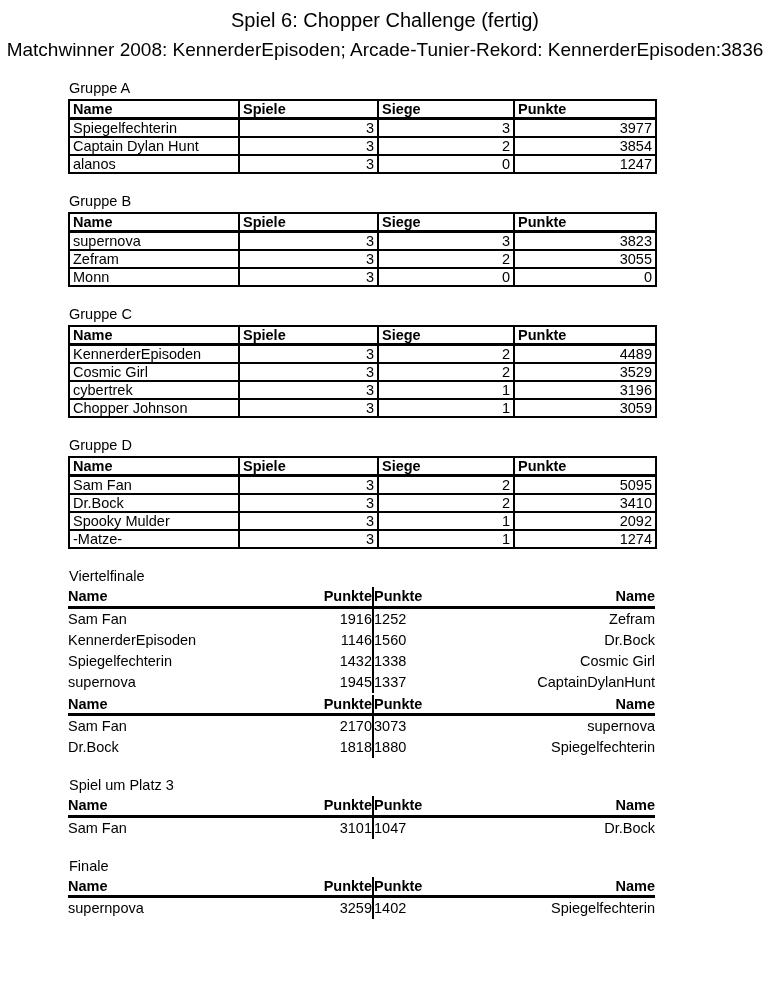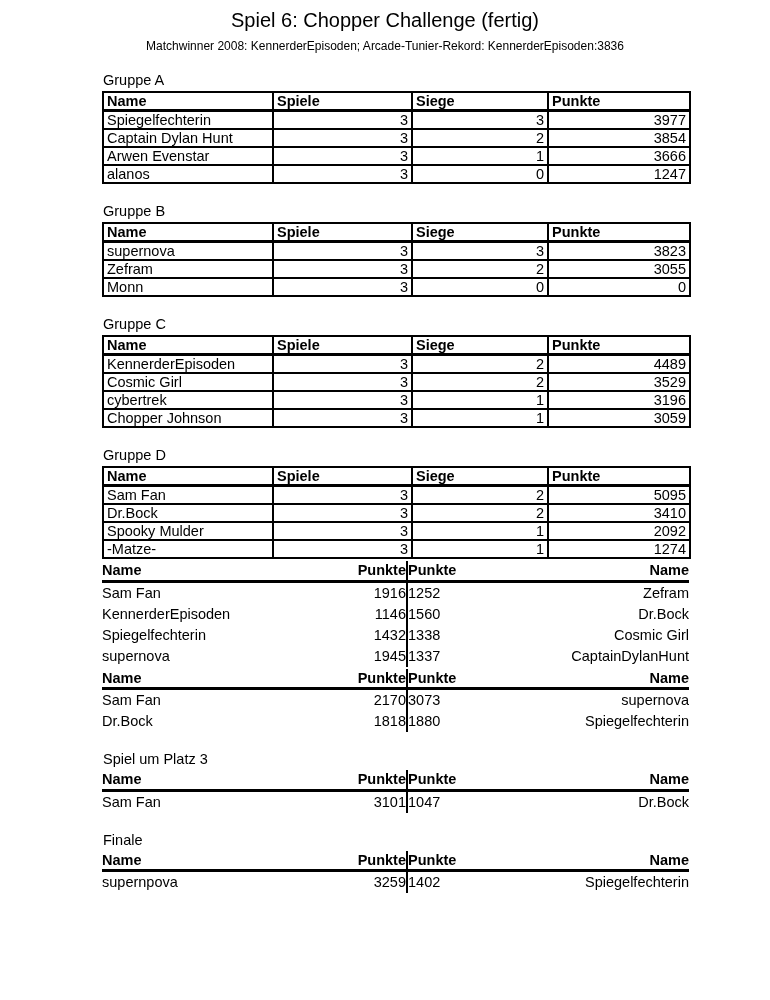--- a/index.html
+++ b/index.html
@@ -6,22 +6,22 @@
   html, body {
     margin: 0; padding: 0;
     width: 770px; height: 1000px;
     background: #ffffff;
     color: #000000;
     font-family: "Liberation Sans", sans-serif;
     overflow: hidden;
   }
   .header { text-align: center; padding-top: 9px; }
   .title { font-size: 20px; font-weight: normal; letter-spacing: 0px; }
-  .subtitle { font-size: 12px; margin-top: 7px; }
-  .content { margin-left: 102px; width: 587px; }
+  .subtitle { font-size: 19px; margin-top: 7px; }
+  .content { margin-left: 68px; width: 587px; }
 
   .section-title {
     font-size: 14.5px;
     margin: 19px 0 3px 1px;
   }
 
   
   table.group-table {
     border-collapse: collapse;
     table-layout: fixed;
@@ -100,26 +100,20 @@
               <td class="num">3</td>
               <td class="num">3977</td>
             </tr>
             <tr>
               <td class="name">Captain Dylan Hunt</td>
               <td class="num">3</td>
               <td class="num">2</td>
               <td class="num">3854</td>
             </tr>
             <tr>
-              <td class="name">Arwen Evenstar</td>
-              <td class="num">3</td>
-              <td class="num">1</td>
-              <td class="num">3666</td>
-            </tr>
-            <tr>
               <td class="name">alanos</td>
               <td class="num">3</td>
               <td class="num">0</td>
               <td class="num">1247</td>
             </tr>
           </tbody>
         </table>
       </div>
       <div class="section">
         <div class="section-title">Gruppe B</div>
@@ -246,20 +240,21 @@
               <td class="num">3</td>
               <td class="num">1</td>
               <td class="num">1274</td>
             </tr>
           </tbody>
         </table>
       </div>
     </div>
   <div id="knockouts">
       <div class="section">
+        <div class="section-title">Viertelfinale</div>
         <table class="ko-table">
           <colgroup>
             <col style="width:200px">
             <col style="width:105px">
             <col style="width:140px">
             <col style="width:142px">
           </colgroup>
           <thead>
             <tr>
               <th class="k0">Name</th>

